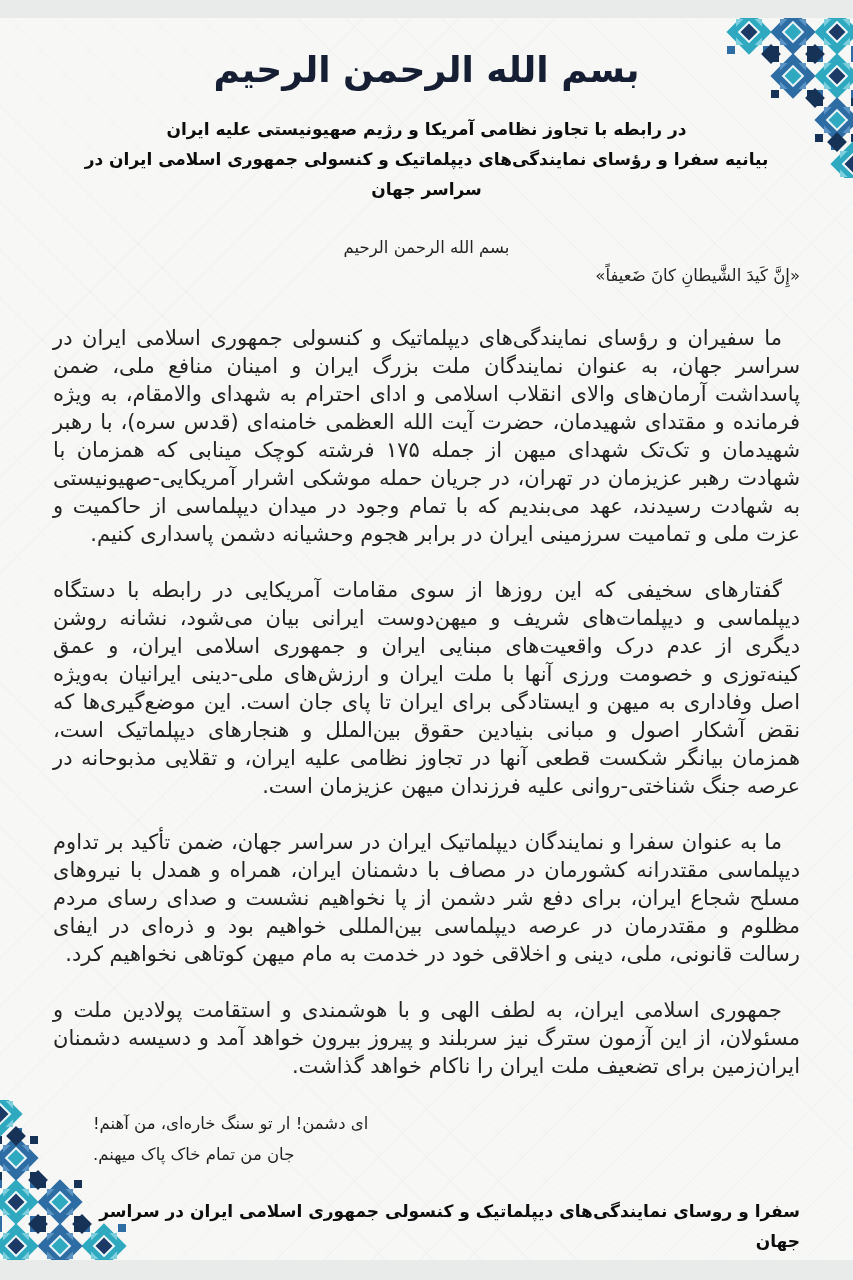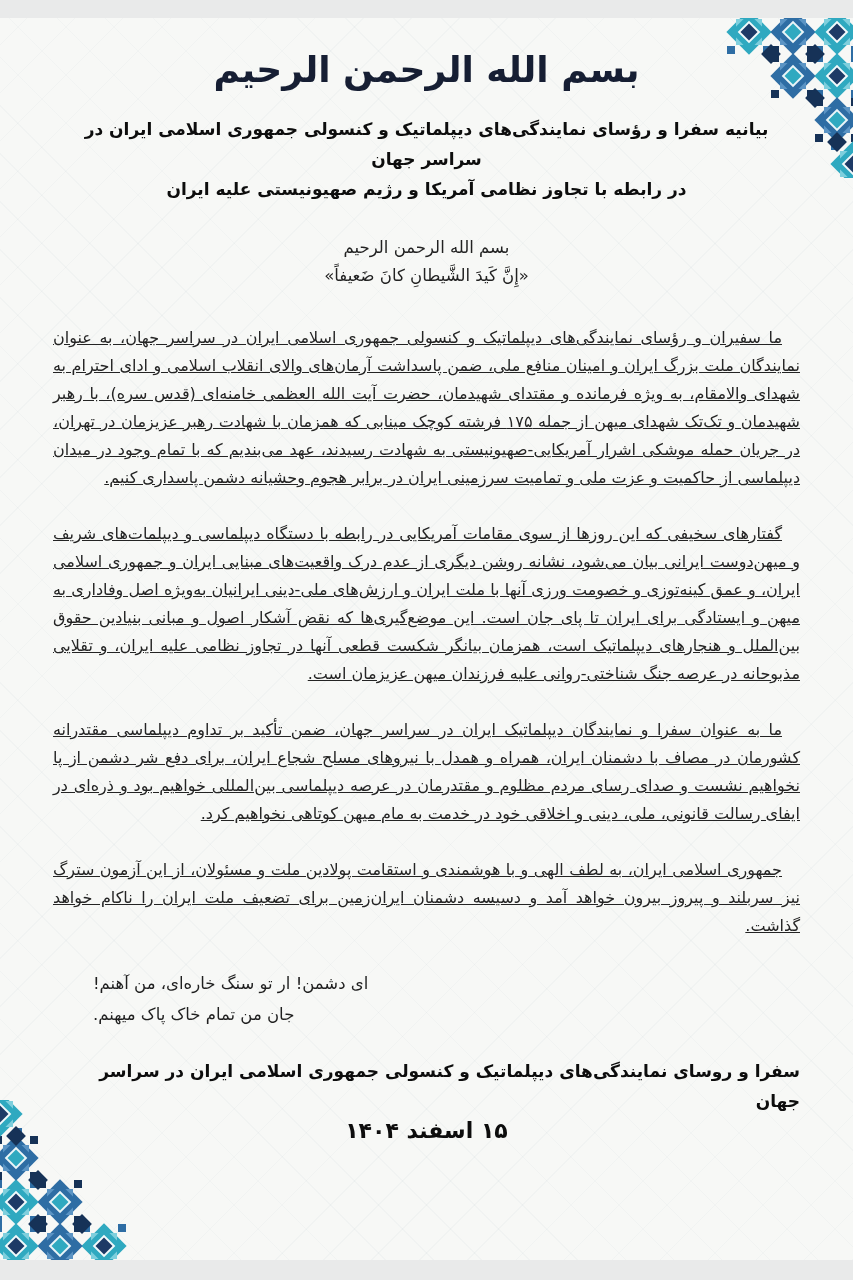--- a/index.html
+++ b/index.html
@@ -35,33 +35,31 @@
     color:#0d0d0d;
   }
   .basmala{
     margin-top:30px;
     text-align:center;
     font-size:16.5px;
     line-height:28px;
     color:#222;
   }
   .verse{
-    text-align:center;
     font-size:16.5px;
     line-height:28px;
     color:#222;
   }
   .body-paragraph{
     margin:28px 0 0 0;
-    font-size:16px;
+    font-size:21px;
     line-height:28px;
     text-align:justify;
     text-indent:18px;
     color:#242424;
-    text-decoration:underline;
   }
   .body-paragraph.first{margin-top:34px;}
   .poem{
     margin-top:28px;
     text-align:left;
     font-size:16.5px;
     line-height:31px;
     position:relative;
     left:40px; 
     color:#1f1f1f;
@@ -180,22 +178,22 @@
     <use href="#cn2" transform="translate(16,36)"></use>
   </svg>
 
   <div class="footer-rule"></div>
 
   <div class="content">
 
     <div class="calligraphy">بسم الله الرحمن الرحیم</div>
 
     <div class="title">
+      <div>در رابطه با تجاوز نظامی آمریکا و رژیم صهیونیستی علیه ایران</div>
       <div>بیانیه سفرا و رؤسای نمایندگی‌های دیپلماتیک و کنسولی جمهوری اسلامی ایران در سراسر جهان</div>
-      <div>در رابطه با تجاوز نظامی آمریکا و رژیم صهیونیستی علیه ایران</div>
     </div>
 
     <div class="basmala">بسم الله الرحمن الرحیم</div>
 
     <div class="verse">«إِنَّ کَیدَ الشَّیطانِ کانَ ضَعیفاً»</div>
 
     <p class="body-paragraph first">ما سفیران و رؤسای نمایندگی‌های دیپلماتیک و کنسولی جمهوری اسلامی ایران در سراسر جهان، به عنوان نمایندگان ملت بزرگ ایران و امینان منافع ملی، ضمن پاسداشت آرمان‌های والای انقلاب اسلامی و ادای احترام به شهدای والامقام، به ویژه فرمانده و مقتدای شهیدمان، حضرت آیت الله العظمی خامنه‌ای (قدس سره)، با رهبر شهیدمان و تک‌تک شهدای میهن از جمله ۱۷۵ فرشته کوچک مینابی که همزمان با شهادت رهبر عزیزمان در تهران، در جریان حمله موشکی اشرار آمریکایی-صهیونیستی به شهادت رسیدند، عهد می‌بندیم که با تمام وجود در میدان دیپلماسی از حاکمیت و عزت ملی و تمامیت سرزمینی ایران در برابر هجوم وحشیانه دشمن پاسداری کنیم.</p>
 
     <p class="body-paragraph">گفتارهای سخیفی که این روزها از سوی مقامات آمریکایی در رابطه با دستگاه دیپلماسی و دیپلمات‌های شریف و میهن‌دوست ایرانی بیان می‌شود، نشانه روشن دیگری از عدم درک واقعیت‌های مبنایی ایران و جمهوری اسلامی ایران، و عمق کینه‌توزی و خصومت ورزی آنها با ملت ایران و ارزش‌های ملی-دینی ایرانیان به‌ویژه اصل وفاداری به میهن و ایستادگی برای ایران تا پای جان است. این موضع‌گیری‌ها که نقض آشکار اصول و مبانی بنیادین حقوق بین‌الملل و هنجارهای دیپلماتیک است، همزمان بیانگر شکست قطعی آنها در تجاوز نظامی علیه ایران، و تقلایی مذبوحانه در عرصه جنگ شناختی-روانی علیه فرزندان میهن عزیزمان است.</p>
 

